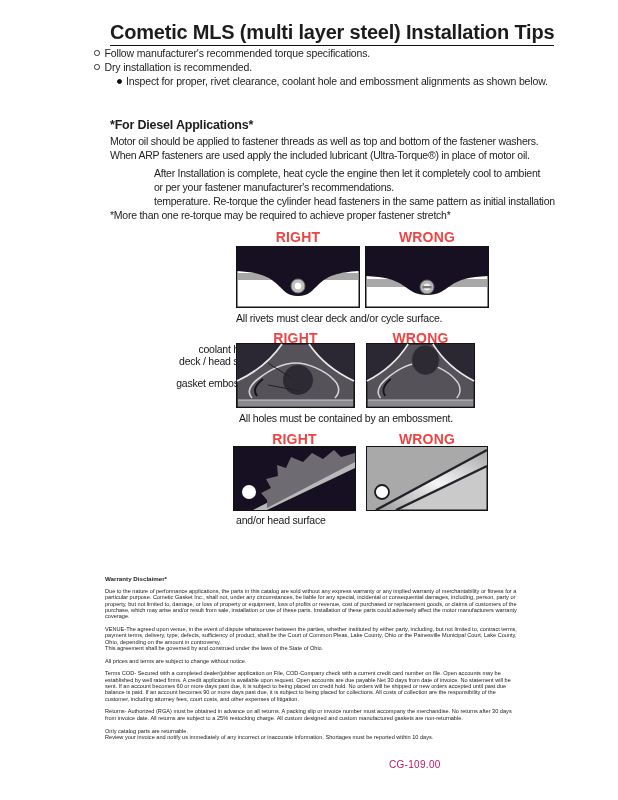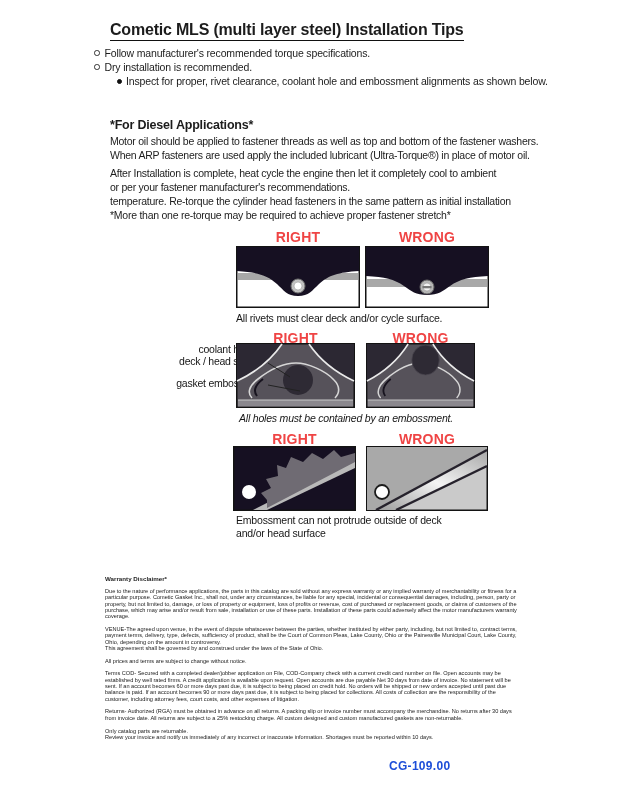--- a/index.html
+++ b/index.html
@@ -4,50 +4,50 @@
 <style>
   html,body { margin:0; padding:0; }
   body {
     width:618px; height:800px; position:relative; overflow:hidden;
     background:#ffffff; color:#1c1c1c;
     font-family:"Liberation Sans", sans-serif;
   }
   .abs { position:absolute; }
 
   .title {
-    left:110px; top:21px; font-size:16px; font-weight:bold; letter-spacing:-0.2px;
+    left:110px; top:21px; font-size:20px; font-weight:bold; letter-spacing:-0.2px;
     border-bottom:1.6px solid #111; padding-bottom:1px; white-space:nowrap;text-align:center;
   }
 
   .bullets { left:94px; top:46px; font-size:10.5px; letter-spacing:-0.15px; }
   .bullet { line-height:14px; white-space:nowrap; }
   .bullet::before {
     content:""; display:inline-block; width:3.5px; height:3.5px;
     border:1px solid #333; border-radius:50%; margin-right:5px; vertical-align:1.5px;
   }
   .subbullet { margin-left:23px; }
   .subbullet::before { background:#111; border-color:#111; width:3px; height:3px; margin-right:4px; }
 
   .diesel-heading { left:110px; top:118px; font-size:12.5px; font-weight:bold; letter-spacing:-0.2px; white-space:nowrap; }
   .para { left:110px; font-size:10.5px; letter-spacing:-0.25px; line-height:14px; }
   .para div { white-space:nowrap; }
-  .p1 { top:134px; } .p2 { top:166px; } .p3 { top:208px;text-align:center; }
+  .p1 { top:134px; } .p2 { top:166px;margin-left:44px; } .p3 { top:208px;text-align:center; }
 
   .dia-header { top:0; font-size:14px; font-weight:600; letter-spacing:0.2px; text-align:center; color:#ef4444; white-space:nowrap; }
   .caption { font-size:10.5px; letter-spacing:-0.2px; white-space:nowrap; color:#161616; }
   .panel svg { display:block; }
 
   .side-label { text-align:right; font-size:10.5px; letter-spacing:-0.25px; line-height:11.5px; color:#161616; }
 
   .warranty { left:105px; top:575px; width:412px; }
   .warranty h6 { margin:0 0 6px 0; font-size:6.2px; font-weight:bold; letter-spacing:0; }
   .warranty p { margin:0 0 6.5px 0; font-size:5.6px; line-height:6.3px; letter-spacing:0; color:#222; }
   .warranty p.tight { margin-bottom:0; }
 
-  .footer-code { left:389px; top:759px; font-size:12px; letter-spacing:0.3px; color:#1d4ed8; white-space:nowrap;font-weight:bold; }
+  .footer-code { left:389px; top:759px; font-size:10px; letter-spacing:0.3px; color:#be185d; white-space:nowrap; }
 </style>
 </head>
 <body>
 
 <div class="abs title">Cometic MLS (multi layer steel) Installation Tips</div>
 
 <div class="abs bullets">
   <div class="bullet">Follow manufacturer's recommended torque specifications.</div>
   <div class="bullet">Dry installation is recommended.</div>
   <div class="bullet subbullet">Inspect for proper, rivet clearance, coolant hole and embossment alignments as shown below.</div>
@@ -129,21 +129,21 @@
     <path d="M21,53 C17,48 19,42 27,36" fill="none" stroke="#17131e" stroke-width="2"></path>
     <circle cx="65" cy="17" r="15" fill="#2e2a34" stroke="#4a4650" stroke-width="0.8"></circle>
   </svg>
 </div>
 
 <svg class="abs" style="left:130px; top:340px;" width="200" height="62">
   <line x1="138" y1="23" x2="160" y2="37" stroke="#222" stroke-width="1"></line>
   <line x1="138" y1="45" x2="170" y2="51" stroke="#222" stroke-width="1"></line>
 </svg>
 
-<div class="abs caption" style="left:226px; top:412px; width:240px; text-align:center;font-style:italic;">All holes must be contained by an embossment.</div>
+<div class="abs caption" style="left:226px; top:412px; width:240px; text-align:center;">All holes must be contained by an embossment.</div>
 
 <div class="abs dia-header" style="left:233px; top:431px; width:123px;">RIGHT</div>
 <div class="abs dia-header" style="left:366px; top:431px; width:122px;">WRONG</div>
 
 <div class="abs panel" style="left:233px; top:446px;">
   <svg width="123" height="65" viewBox="0 0 123 65">
     <rect x="0.75" y="0.75" width="121.5" height="63.5" fill="#161022" stroke="#131313" stroke-width="1.5"></rect>
     <path d="M20,64 L122,12 L122,22 L34,64 Z" fill="#b9b9b9"></path>
     <path d="M34,62 L122,16 L122,7 L108,11 L101,4 L90,13 L79,7 L70,16 L58,11 L53,22 L44,19 L45,30 L33,33 L38,42 L28,47 L34,54 Z" fill="#6f6b73"></path>
     <circle cx="16" cy="46" r="7" fill="#ffffff"></circle>
@@ -160,21 +160,20 @@
     </defs>
     <rect x="0.75" y="0.75" width="120.5" height="63.5" fill="#cacaca" stroke="#131313" stroke-width="1.5"></rect>
     <path d="M1,1 H121 V4 L10,64 H1 Z" fill="#a9a9a9"></path>
     <path d="M10,64 L121,4 L121,20 L30,64 Z" fill="url(#bandGrad)"></path>
     <path d="M10,64 L121,4" stroke="#26222c" stroke-width="2.4" fill="none"></path>
     <path d="M30,64 L121,20" stroke="#26222c" stroke-width="2.4" fill="none"></path>
     <circle cx="16" cy="46" r="7" fill="#ffffff" stroke="#1c1c1c" stroke-width="1.8"></circle>
   </svg>
 </div>
 <div class="abs" style="left:236px; top:514px; line-height:13px;">
-  <div class="caption">Embossment can not protrude outside of deck</div>
   <div class="caption">and/or head surface</div>
 </div>
 
 <div class="abs warranty">
   <h6>Warranty Disclaimer*</h6>
   <p>Due to the nature of performance applications, the parts in this catalog are sold without any express warranty or any implied warranty of merchantability or fitness for a particular purpose.  Cometic Gasket Inc., shall not, under any circumstances, be liable for any special, incidental or consequential damages, including, person, party or property, but not limited to, damage, or loss of property or equipment, loss of profits or revenue, cost of purchased or replacement goods, or claims of customers of the purchase, which may arise and/or result from sale, installation or use of these parts.  Installation of these parts could adversely affect the motor manufacturers warranty coverage.</p>
   <p class="tight">VENUE-The agreed upon venue, in the event of dispute whatsoever between the parties, whether instituted by either party, including, but not limited to, contract terms, payment terms, delivery, type, defects, sufficiency of product, shall be the Court of Common Pleas, Lake County, Ohio or the Painesville Municipal Court, Lake County, Ohio, depending on the amount in controversy.</p>
   <p>This agreement shall be governed by and construed under the laws of the State of Ohio.</p>
   <p>All prices and terms are subject to change without notice.</p>
   <p>Terms COD- Secured with a completed dealer/jobber application on File, COD-Company check with a current credit card number on file.  Open accounts may be established by well rated firms.  A credit application is available upon request.  Open accounts are due payable Net 30 days from date of invoice.  No statement will be sent.  If an account becomes 60 or more days past due, it is subject to being placed on credit hold.  No orders will be shipped or new orders accepted until past due balance is paid.  If an account becomes 90 or more days past due, it is subject to being placed for collections.  All costs of collection are the responsibility of the customer, including attorney fees, court costs, and other expenses of litigation.</p>

